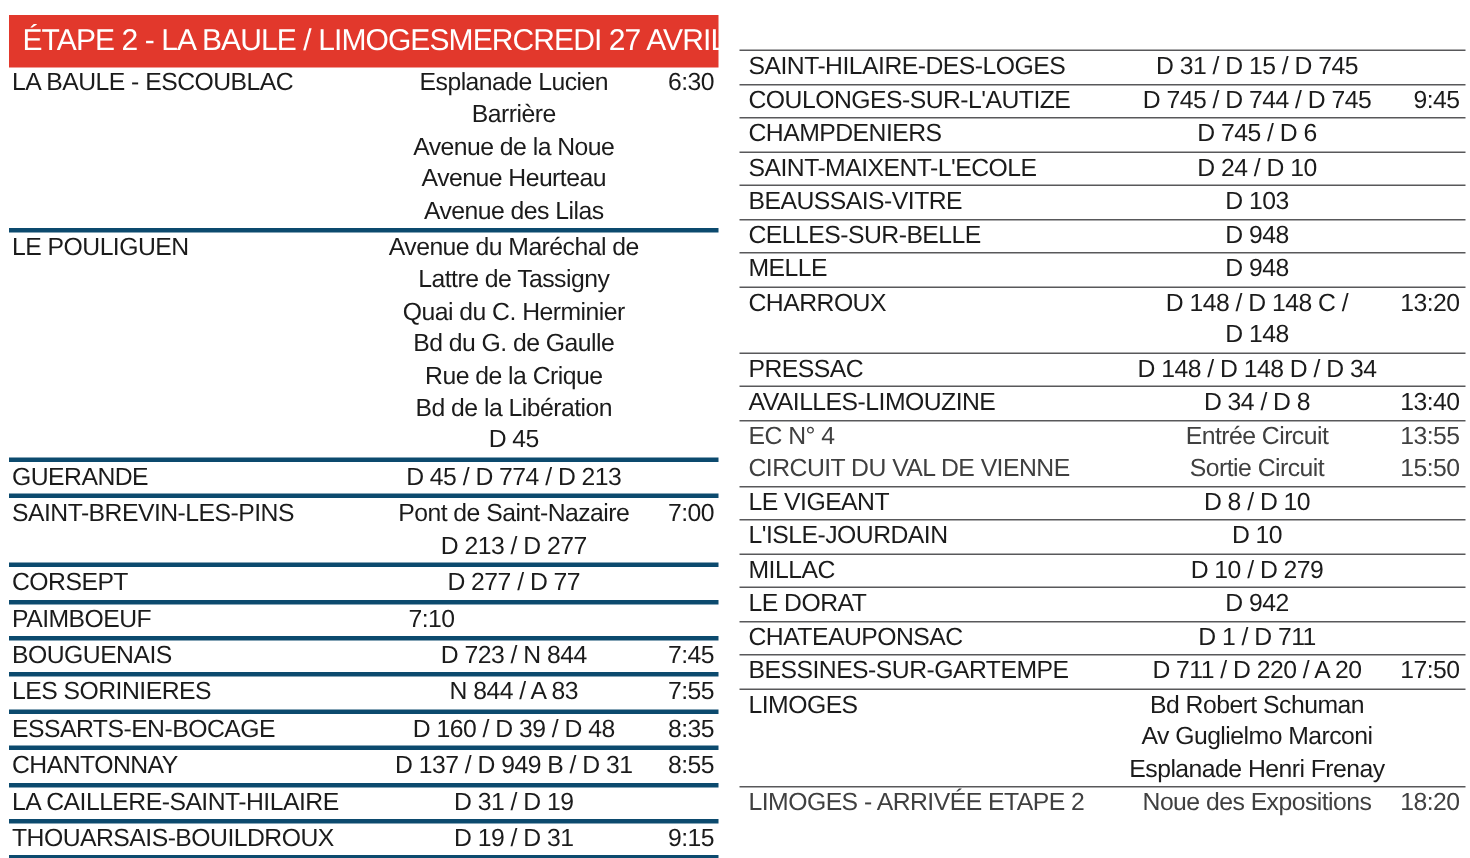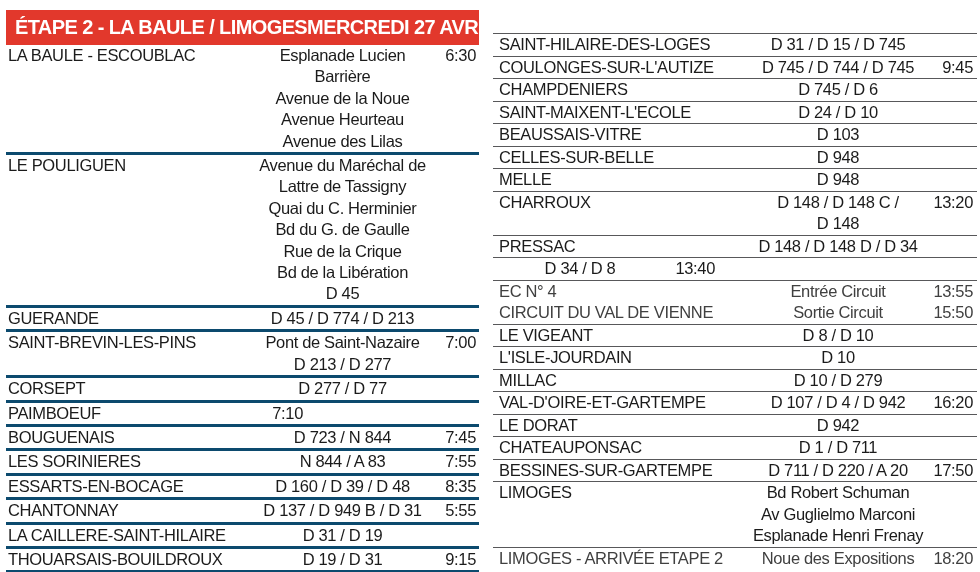--- a/index.html
+++ b/index.html
@@ -17,21 +17,21 @@
   .col { position: absolute; top: 0; }
   .col-left  { left: 6px;   width: 473px; }
   .col-right { left: 493px; width: 484px; }
 
   .band {
     margin-top: 10px;
     height: 35px;
     box-sizing: border-box;
     background: #e2382c;
     color: #ffffff;
-    font-weight: bold;
+    font-weight: normal;
     font-size: 20px;
     letter-spacing: -0.6px;
     display: flex;
     justify-content: space-between;
     align-items: center;
     padding: 0 9px;
     white-space: nowrap;
   }
 
   .rows-left  { line-height: 21.4px; border-bottom: 1px solid #58585a; }
@@ -142,21 +142,21 @@
           <div class="cell route">
             <div class="route-line">D 160 / D 39 / D 48</div>
           </div>
           <div class="cell time">8:35</div>
         </div>
         <div class="row">
           <div class="cell name">CHANTONNAY</div>
           <div class="cell route">
             <div class="route-line">D 137 / D 949 B / D 31</div>
           </div>
-          <div class="cell time">5:55</div>
+          <div class="cell time">8:55</div>
         </div>
         <div class="row">
           <div class="cell name">LA CAILLERE-SAINT-HILAIRE</div>
           <div class="cell route">
             <div class="route-line">D 31 / D 19</div>
           </div>
           <div class="cell time"></div>
         </div>
         <div class="row">
           <div class="cell name">THOUARSAIS-BOUILDROUX</div>
@@ -235,20 +235,21 @@
           <div class="cell time">13:20</div>
         </div>
         <div class="row">
           <div class="cell name">PRESSAC</div>
           <div class="cell route">
             <div class="route-line">D 148 / D 148 D / D 34</div>
           </div>
           <div class="cell time"></div>
         </div>
         <div class="row">
+          <div class="cell name">AVAILLES-LIMOUZINE</div>
           <div class="cell route">
             <div class="route-line">D 34 / D 8</div>
           </div>
           <div class="cell time">13:40</div>
         </div>
         <div class="row red">
           <div class="cell name">EC N° 4</div>
           <div class="cell route">
             <div class="route-line">Entrée Circuit</div>
           </div>
@@ -274,27 +275,20 @@
             <div class="route-line">D 10</div>
           </div>
           <div class="cell time"></div>
         </div>
         <div class="row">
           <div class="cell name">MILLAC</div>
           <div class="cell route">
             <div class="route-line">D 10 / D 279</div>
           </div>
           <div class="cell time"></div>
-        </div>
-        <div class="row">
-          <div class="cell name">VAL-D'OIRE-ET-GARTEMPE</div>
-          <div class="cell route">
-            <div class="route-line">D 107 / D 4 / D 942</div>
-          </div>
-          <div class="cell time">16:20</div>
         </div>
         <div class="row">
           <div class="cell name">LE DORAT</div>
           <div class="cell route">
             <div class="route-line">D 942</div>
           </div>
           <div class="cell time"></div>
         </div>
         <div class="row">
           <div class="cell name">CHATEAUPONSAC</div>

